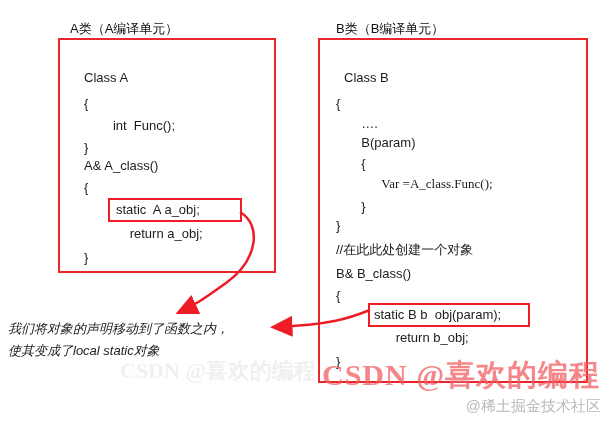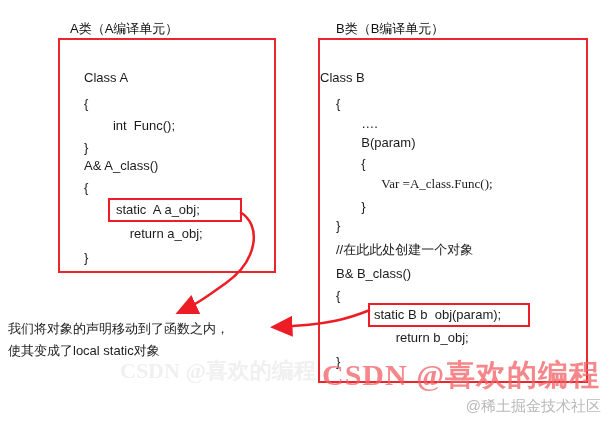--- a/index.html
+++ b/index.html
@@ -55,21 +55,21 @@
   #hl-a { left: 108px; top: 198px; width: 134px; height: 24px; }
   #hl-b { left: 368px; top: 303px; width: 162px; height: 24px; }
 
   .note {
     position: absolute;
     font-size: 13px;
     color: #1b1b1b;
     white-space: pre;
     line-height: 22px;
   }
-  #note-1 { left: 8px; top: 318px; }
+  #note-1 { left: 8px; top: 318px; font-style: italic; }
 
   .watermark-big {
     position: absolute;
     left: 322px;
     top: 355px;
     font-size: 30px;
     font-weight: bold;
     color: #f25f63;
     opacity: 0.75;
     letter-spacing: 1px;
@@ -120,21 +120,21 @@
   <div class="code" style="left:84px; top:140px;">}</div>
   <div class="code" style="left:84px; top:158px;">A&amp; A_class()</div>
   <div class="code" style="left:84px; top:180px;">{</div>
 
   <div class="hl-box" id="hl-a"></div>
   <div class="code" style="left:116px; top:202px;">static  A a_obj;</div>
 
   <div class="code" style="left:108px; top:226px;">      return a_obj;</div>
   <div class="code" style="left:84px; top:250px;">}</div>
 
-  <div class="code" style="left:320px; top:70px;text-align:center;">Class B</div>
+  <div class="code" style="left:344px; top:70px;text-align:center;">Class B</div>
   <div class="code" style="left:336px; top:96px;">{</div>
   <div class="code" style="left:336px; top:116px;">       ….</div>
   <div class="code" style="left:336px; top:135px;">       B(param)</div>
   <div class="code" style="left:336px; top:156px;">       {</div>
   <div class="code" style="left:336px; top:176px;font-family:Liberation Serif, serif;">              Var =A_class.Func();</div>
   <div class="code" style="left:336px; top:199px;">       }</div>
   <div class="code" style="left:336px; top:218px;">}</div>
   <div class="code" style="left:336px; top:242px;">//在此此处创建一个对象</div>
   <div class="code" style="left:336px; top:266px;">B&amp; B_class()</div>
   <div class="code" style="left:336px; top:288px;">{</div>

